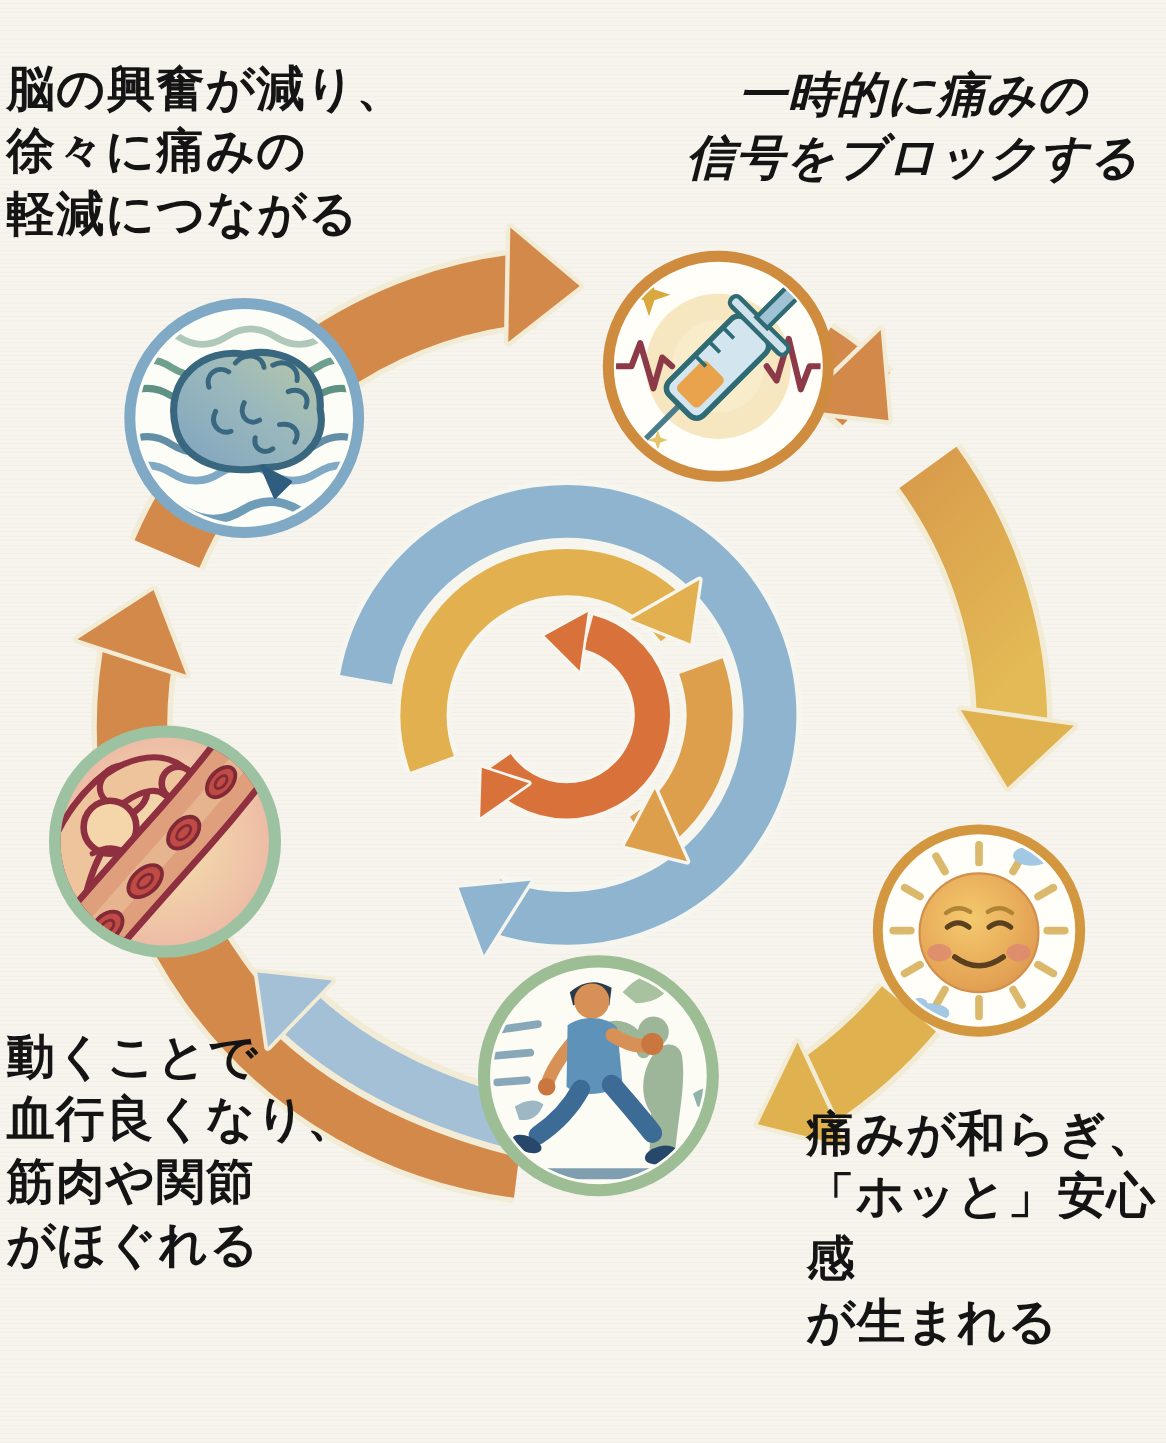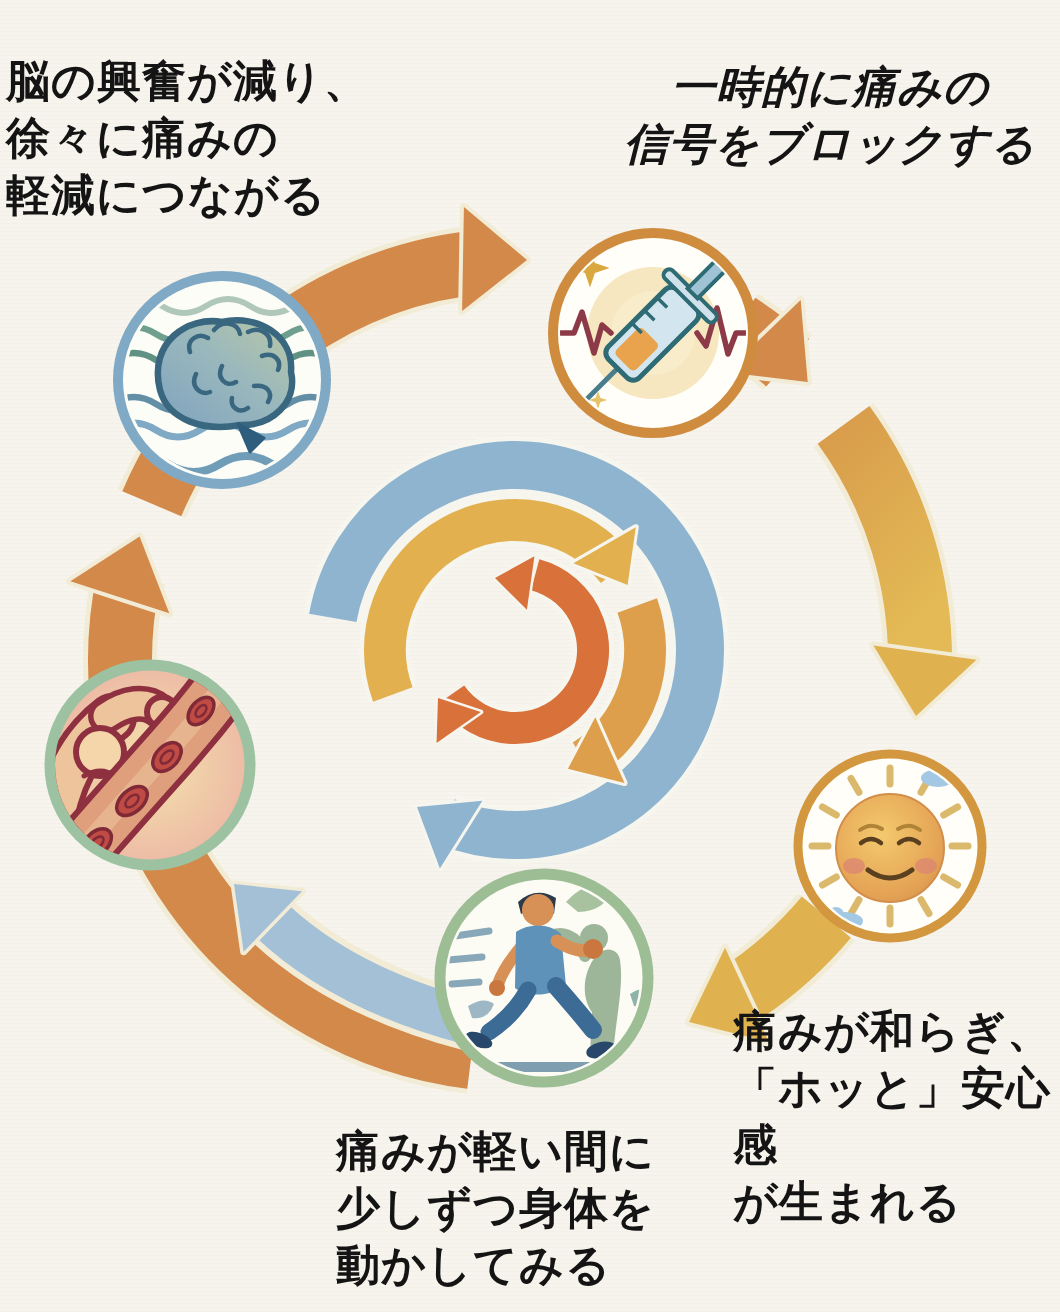--- a/index.html
+++ b/index.html
@@ -280,18 +280,19 @@
 徐々に痛みの
 軽減につながる</div>
 
 <div class="cap center" style="left:600px; top:58px; width:460px;">一時的に痛みの
 信号をブロックする</div>
 
 <div class="cap" style="left:733px; top:1002px; width:330px;">痛みが和らぎ、
 「ホッと」安心感
 が生まれる</div>
 
-<div class="cap" style="left:336px; top:1122px; width:370px;">痛みが軽い間に
-少しずつ身体を
-動かしてみる</div>
-
+
+<div class="cap" style="left:6px; top:932px; width:330px;">動くことで
+血行良くなり、
+筋肉や関節
+がほぐれる</div>
 
 </div>
 
 </body></html>

